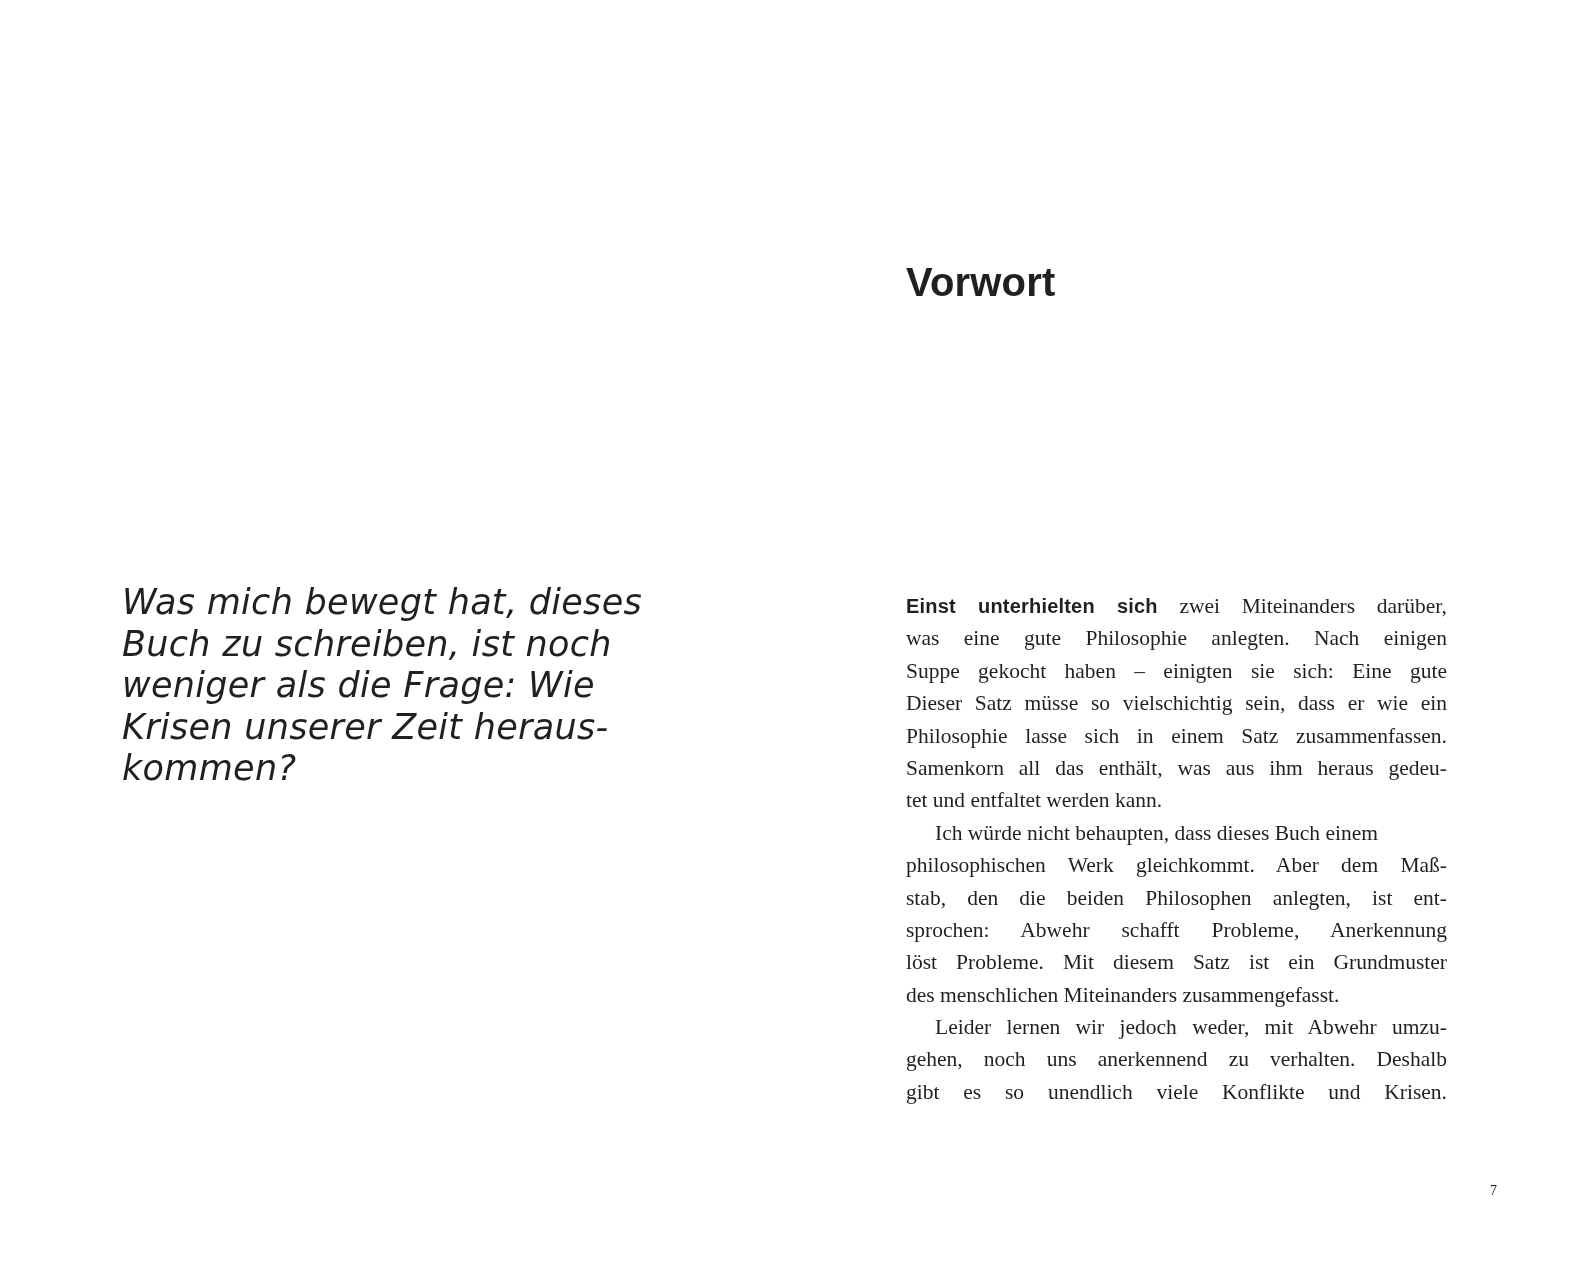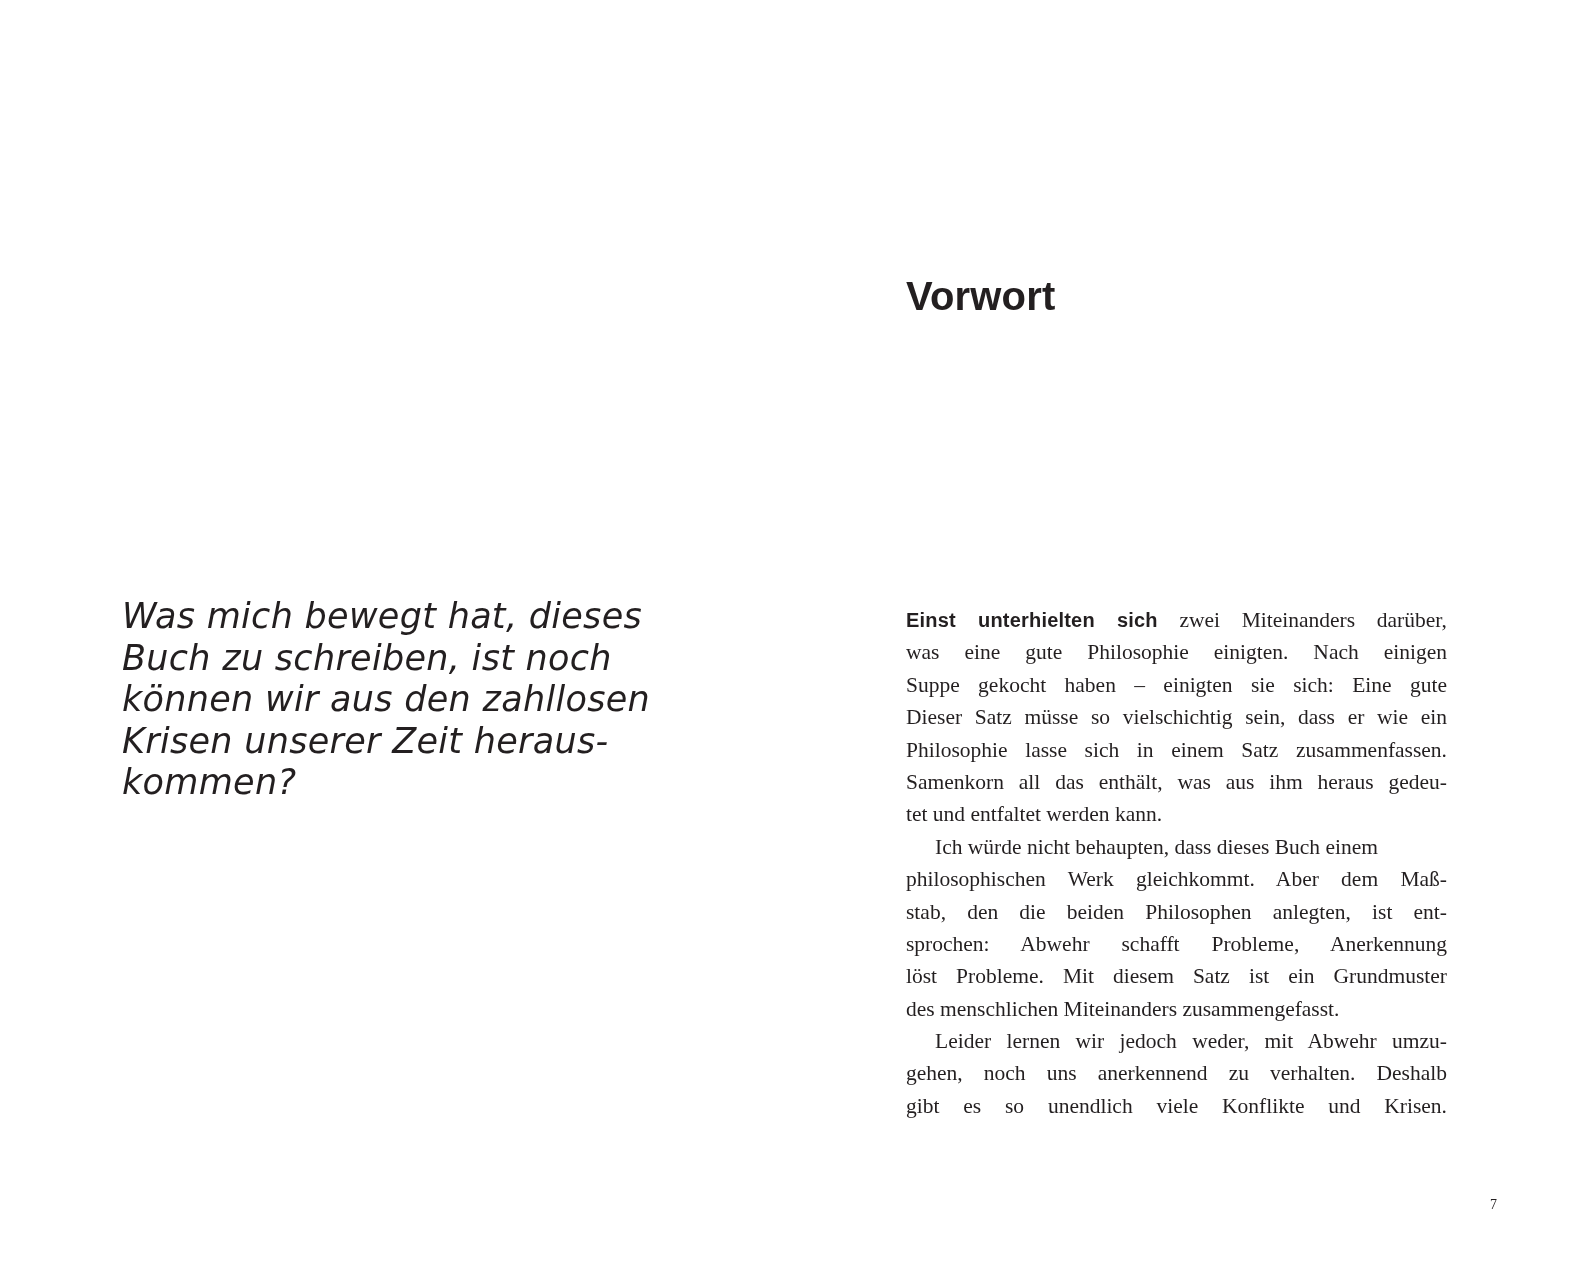--- a/index.html
+++ b/index.html
@@ -9,21 +9,21 @@
     }
     body {
       width: 1594px;
       height: 1269px;
       position: relative;
       overflow: hidden;
       color: #231f20;
     }
     .page {
       position: absolute;
-      top: 16px;
+      top: 2px;
       height: 1022px;
     }
     .page-left { left: 0; width: 797px; padding-left: 35px; }
     .page-right { left: 797px; width: 797px; }
 
     .quote {
       position: absolute;
       left: 122px;
       top: 580px;
       width: 560px;
@@ -93,34 +93,34 @@
       color: #231f20;
     }
   </style>
 </head>
 <body>
 
 <div class="page page-left">
   <div class="quote">
     <span class="qline">Was mich bewegt hat, dieses</span>
     <span class="qline">Buch zu schreiben, ist noch</span>
-    <span class="qline">können wir aus den zahllosen</span>
+    <span class="qline">weniger als die Frage: Wie</span>
     <span class="qline">Krisen unserer Zeit heraus-</span>
     <span class="qline">kommen?</span>
   </div>
 </div>
 
 <div class="page page-right">
   <h1 class="chapter-title">Vorwort</h1>
 
   <div class="body-text">
 
     <div>
       <span class="line"><span class="lead-in">Einst unterhielten sich</span><span> zwei Miteinanders darüber,</span></span>
-      <span class="line">was eine gute Philosophie einigten. Nach einigen</span>
+      <span class="line">was eine gute Philosophie anlegten. Nach einigen</span>
       <span class="line">Suppe gekocht haben – einigten sie sich: Eine gute</span>
       <span class="line">Dieser Satz müsse so vielschichtig sein, dass er wie ein</span>
       <span class="line">Philosophie lasse sich in einem Satz zusammenfassen.</span>
       <span class="line">Samenkorn all das enthält, was aus ihm heraus gedeu-</span>
       <span class="line last">tet und entfaltet werden kann.</span>
     </div>
 
     <div>
       <span class="line indent last">Ich würde nicht behaupten, dass dieses Buch einem</span>
       <span class="line">philosophischen Werk gleichkommt. Aber dem Maß-</span>

